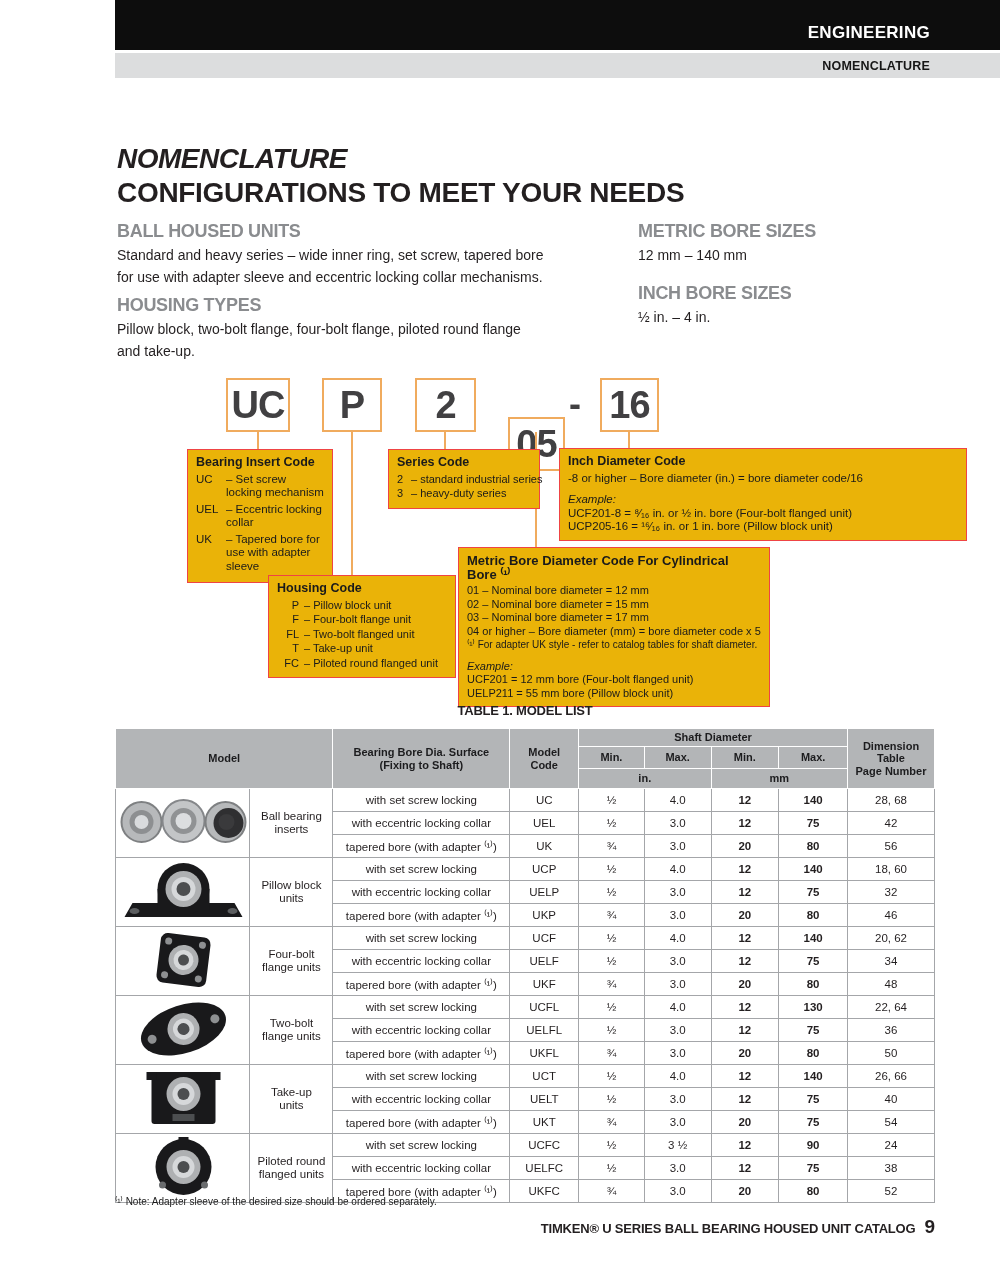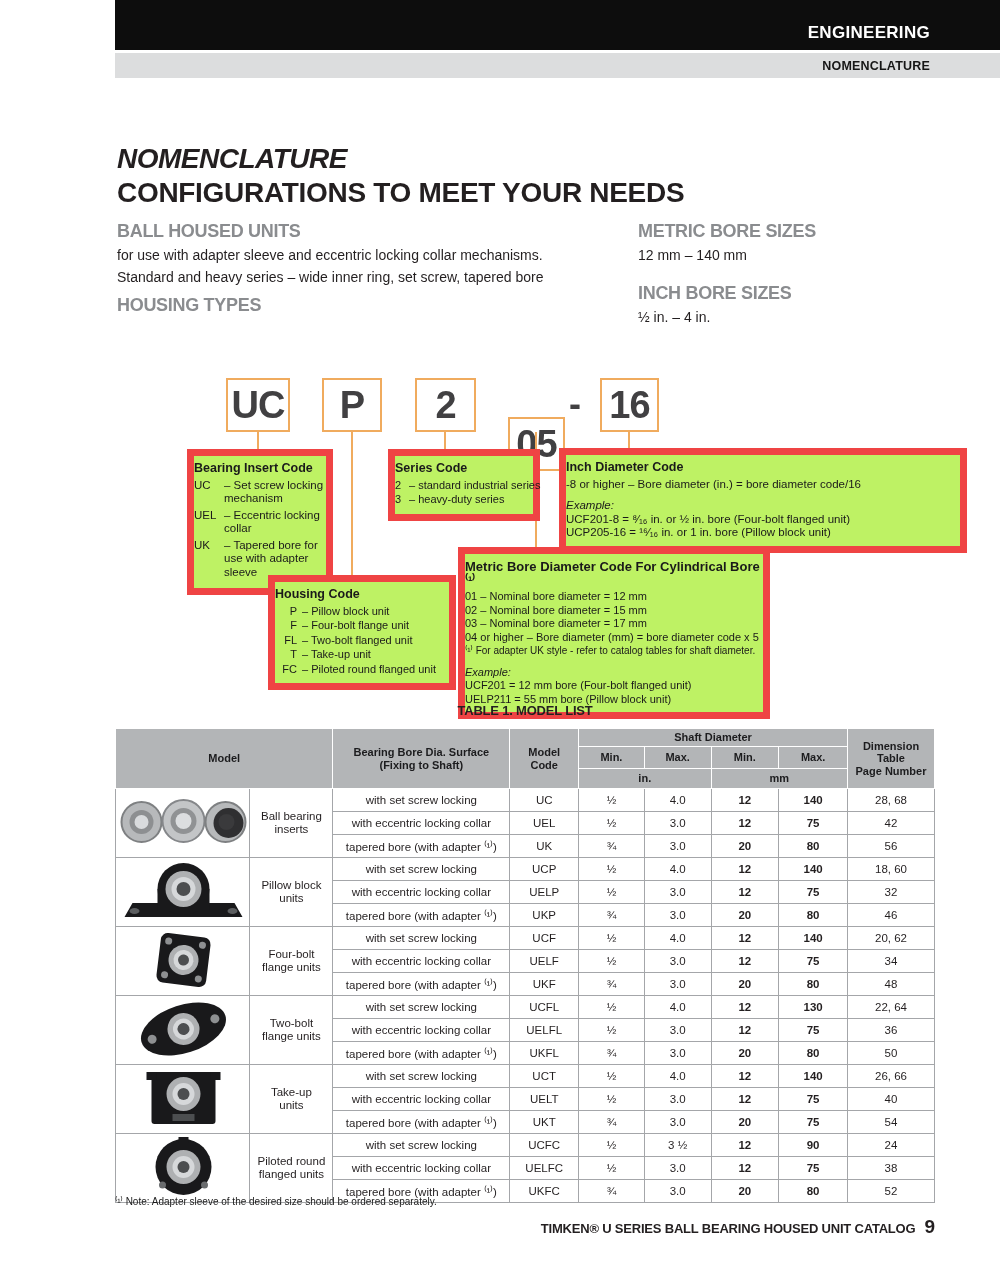--- a/index.html
+++ b/index.html
@@ -36,21 +36,21 @@
   #cb-05{left:508px;top:378px;width:57px;height:54px;margin-top:39px;}
   #cb-16{left:600px;top:378px;width:59px;height:54px;}
   .code-dash{position:absolute;left:569px;top:383px;font-size:36px;font-weight:700;color:#414042;}
   .vline{position:absolute;width:2px;background:#f0ab5e;}
   #vl-uc{left:257px;top:432px;height:17px;}
   #vl-p{left:351px;top:432px;height:145px;}
   #vl-2{left:444px;top:432px;height:18px;}
   #vl-05{left:535px;top:432px;height:117px;}
   #vl-16{left:628px;top:432px;height:18px;}
 
-  .def-box{position:absolute;border:7px solid #ef4444;background:#bef264;padding:6px 0;box-sizing:border-box;
+  .def-box{position:absolute;border:1px solid #ef4444;background:#eab308;padding:6px 8px;box-sizing:border-box;
            font-size:11.5px;line-height:13.5px;color:#1a1a1a;}
   .def-title{font-weight:700;font-size:12.5px;margin-bottom:3px;}
   .entry{display:flex;margin-bottom:3px;}
   .entry .term{flex:0 0 30px;}
   .entry .desc{flex:1;}
   #box-bearing{left:187px;top:449px;width:146px;min-height:96px;}
   #box-series{left:368px;top:449px;width:152px;margin-left:20px;}
   #box-series .entry{margin-bottom:1px;white-space:nowrap;font-size:11px;}
   #box-series .term{flex:0 0 14px;}
   #box-housing{left:268px;top:575px;width:188px;}
@@ -98,26 +98,30 @@
   <div class="band-gray">
     <span>NOMENCLATURE</span>
   </div>
 
   <div class="title">NOMENCLATURE</div>
   <div class="subtitle">CONFIGURATIONS TO MEET YOUR NEEDS</div>
 
   <div class="sec" id="sec-ball">
     <div class="sec-heading">BALL HOUSED UNITS</div>
     <div>
+        <div class="body-line">Standard and heavy series – wide inner ring, set screw, tapered bore</div>
         <div class="body-line">for use with adapter sleeve and eccentric locking collar mechanisms.</div>
-        <div class="body-line">Standard and heavy series – wide inner ring, set screw, tapered bore</div>
       </div>
   </div>
   <div class="sec" id="sec-housing">
     <div class="sec-heading">HOUSING TYPES</div>
+    <div>
+        <div class="body-line">Pillow block, two-bolt flange, four-bolt flange, piloted round flange</div>
+        <div class="body-line">and take-up.</div>
+      </div>
   </div>
   <div class="sec" id="sec-metric">
     <div class="sec-heading">METRIC BORE SIZES</div>
     <div>
         <div class="body-line">12 mm – 140 mm</div>
       </div>
   </div>
   <div class="sec" id="sec-inch">
     <div class="sec-heading">INCH BORE SIZES</div>
     <div>

